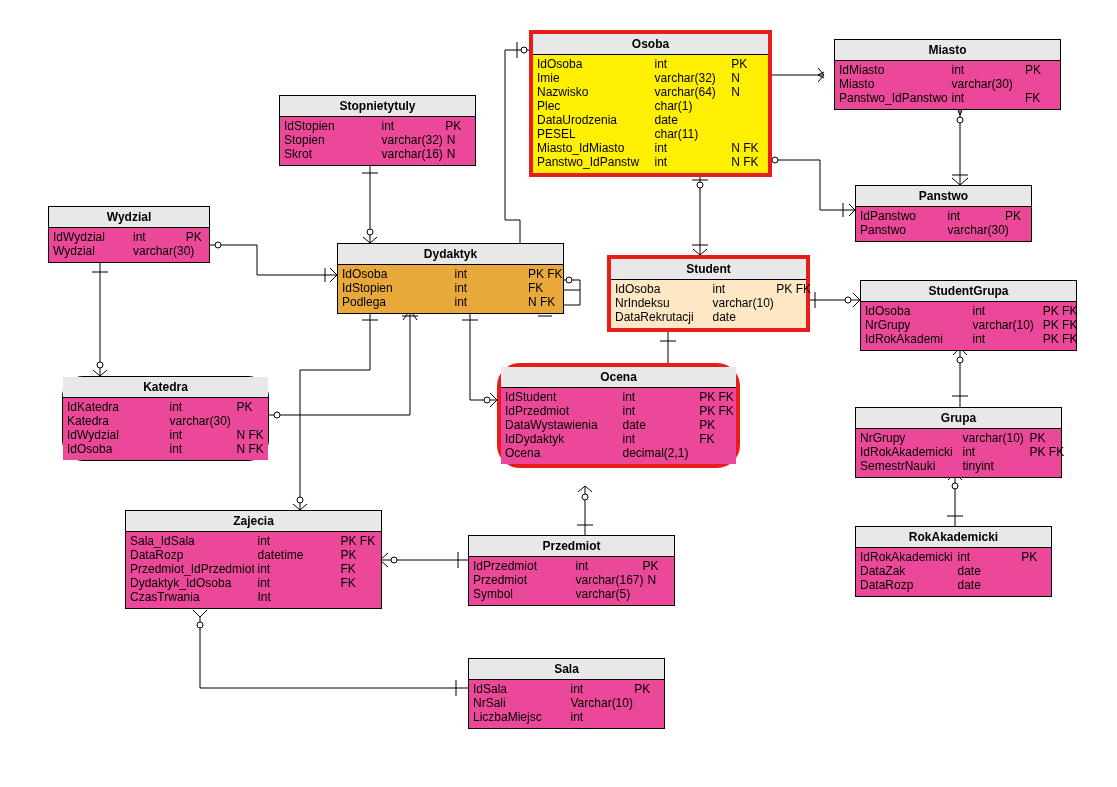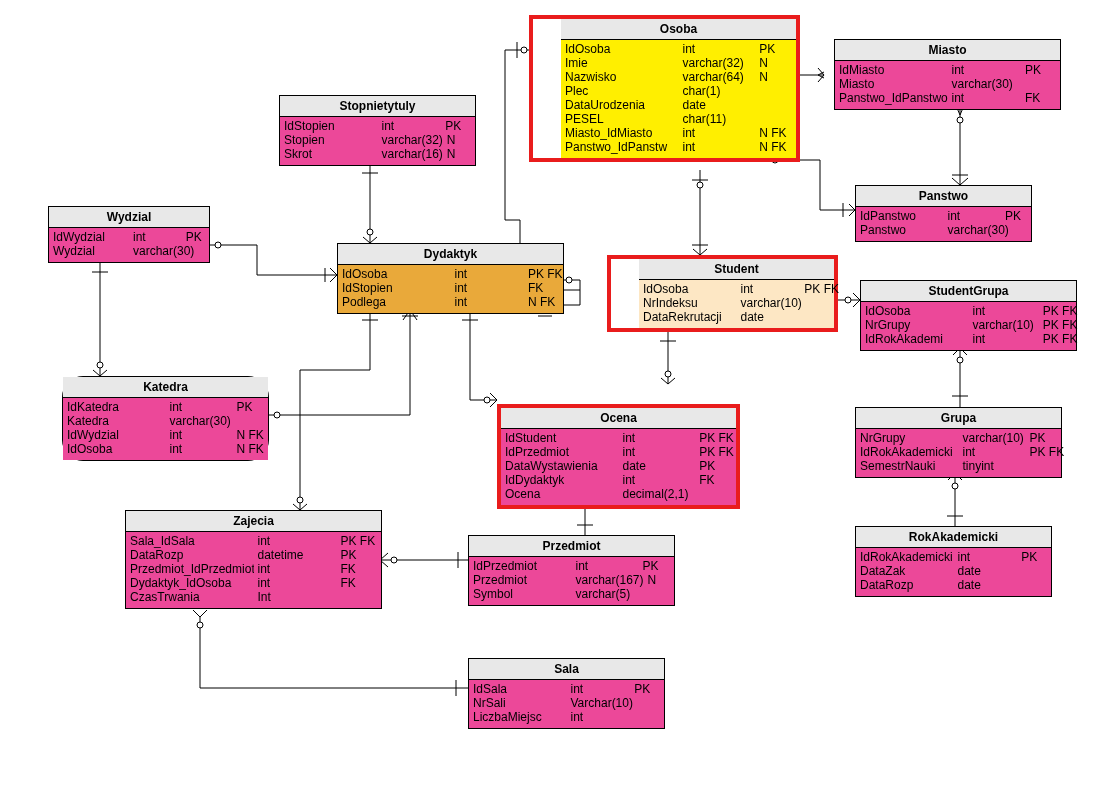--- a/index.html
+++ b/index.html
@@ -43,21 +43,21 @@
     left:0;top:0;width:1117px;height:787px;
     z-index:1;
   }
   svg#links line, svg#links polyline{
     stroke:#000;stroke-width:1;fill:none;
   }
 </style>
 </head>
 <body>
 
-<div class="entity hl-red body-yellow" style="left:529px;top:15px;width:235px;padding-left:28px;">
+<div class="entity hl-red body-yellow" style="left:529px;top:30px;width:235px;">
   <div class="title">Osoba</div>
   <div class="body">
       <div class="row">
         <span class="c1">IdOsoba</span>
         <span class="c2">int</span>
         <span class="c3">PK</span>
       </div>
       <div class="row">
         <span class="c1">Imie</span>
         <span class="c2">varchar(32)</span>
@@ -184,21 +184,21 @@
         <span class="c3">FK</span>
       </div>
       <div class="row">
         <span class="c1">Podlega</span>
         <span class="c2">int</span>
         <span class="c3">N FK</span>
       </div>
     </div>
 </div>
 
-<div class="entity hl-red body-sand" style="left:607px;top:255px;width:195px;padding-left:28px;">
+<div class="entity hl-red body-sand" style="left:607px;top:255px;width:195px;">
   <div class="title">Student</div>
   <div class="body">
       <div class="row">
         <span class="c1">IdOsoba</span>
         <span class="c2">int</span>
         <span class="c3">PK FK</span>
       </div>
       <div class="row">
         <span class="c1">NrIndeksu</span>
         <span class="c2">varchar(10)</span>
@@ -252,21 +252,21 @@
         <span class="c3">N FK</span>
       </div>
       <div class="row">
         <span class="c1">IdOsoba</span>
         <span class="c2">int</span>
         <span class="c3">N FK</span>
       </div>
     </div>
 </div>
 
-<div class="entity hl-red" style="left:497px;top:404px;width:235px;">
+<div class="entity hl-red" style="left:497px;top:363px;width:235px;border-radius:23px;">
   <div class="title">Ocena</div>
   <div class="body">
       <div class="row">
         <span class="c1">IdStudent</span>
         <span class="c2">int</span>
         <span class="c3">PK FK</span>
       </div>
       <div class="row">
         <span class="c1">IdPrzedmiot</span>
         <span class="c2">int</span>

